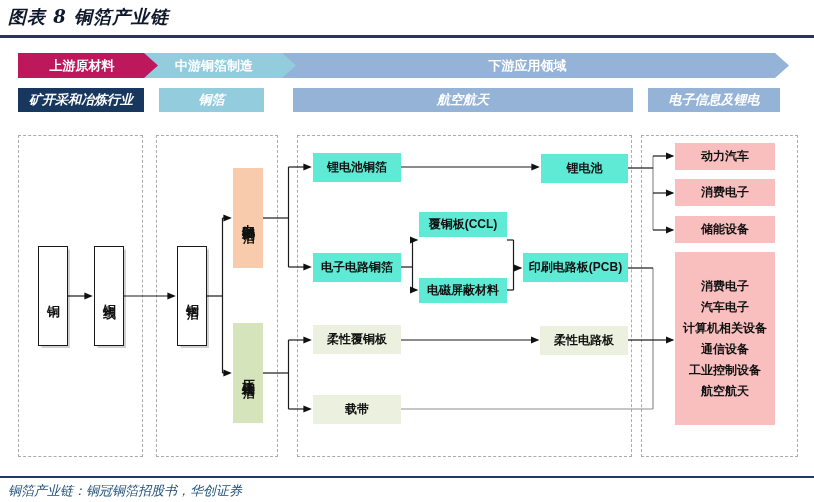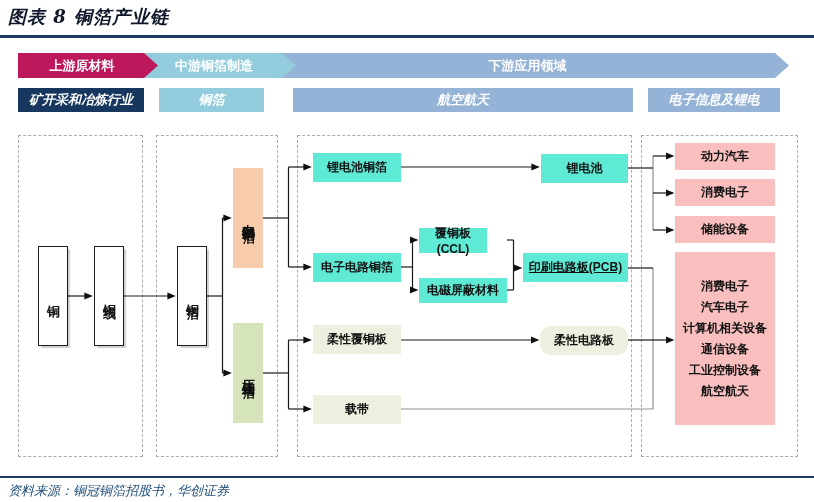--- a/index.html
+++ b/index.html
@@ -108,34 +108,34 @@
 
   <div class="vbox" style="left:38px;top:246px;">铜</div>
   <div class="vbox" style="left:94px;top:246px;">铜线</div>
 
   <div class="vbox" style="left:177px;top:246px;">铜箔</div>
   <div class="vbox nob peach-d" style="left:233px;top:168px;">电解铜箔</div>
   <div class="vbox nob green-d" style="left:233px;top:323px;">压延铜箔</div>
 
   <div class="hbox peach-l" style="left:313px;top:153px;width:88px;height:29px;">锂电池铜箔</div>
   <div class="hbox peach-l" style="left:313px;top:253px;width:88px;height:29px;">电子电路铜箔</div>
-  <div class="hbox peach-l" style="left:419px;top:228px;width:68px;height:25px;">覆铜板(CCL)</div>
+  <div class="hbox peach-l" style="left:419px;top:212px;width:88px;height:25px;">覆铜板(CCL)</div>
   <div class="hbox peach-l" style="left:419px;top:278px;width:88px;height:25px;">电磁屏蔽材料</div>
-  <div class="hbox peach-l" style="left:523px;top:253px;width:105px;height:29px;text-decoration:underline;">印刷电路板(PCB)</div>
+  <div class="hbox peach-l" style="left:523px;top:253px;width:105px;height:29px;">印刷电路板(PCB)</div>
   <div class="hbox peach-l" style="left:541px;top:154px;width:87px;height:29px;">锂电池</div>
   <div class="hbox green-l" style="left:313px;top:325px;width:88px;height:29px;">柔性覆铜板</div>
   <div class="hbox green-l" style="left:313px;top:395px;width:88px;height:29px;">载带</div>
-  <div class="hbox green-l" style="left:540px;top:326px;width:88px;height:29px;border-radius:11px;">柔性电路板</div>
+  <div class="hbox green-l" style="left:540px;top:326px;width:88px;height:29px;">柔性电路板</div>
 
   <div class="hbox pink" style="left:675px;top:143px;width:100px;height:27px;">动力汽车</div>
   <div class="hbox pink" style="left:675px;top:179px;width:100px;height:27px;">消费电子</div>
   <div class="hbox pink" style="left:675px;top:216px;width:100px;height:27px;">储能设备</div>
   <div class="hbox pink endbox" style="left:675px;top:252px;width:100px;height:173px;">消费电子
 汽车电子
 计算机相关设备
 通信设备
 工业控制设备
 航空航天</div>
 
   <div class="rule-bottom"></div>
-  <div class="source">资料来源：铜冠铜箔招股书，华创证券</div>
+  <div class="source">铜箔产业链：铜冠铜箔招股书，华创证券</div>
 
 </div>
 
 </body></html>

